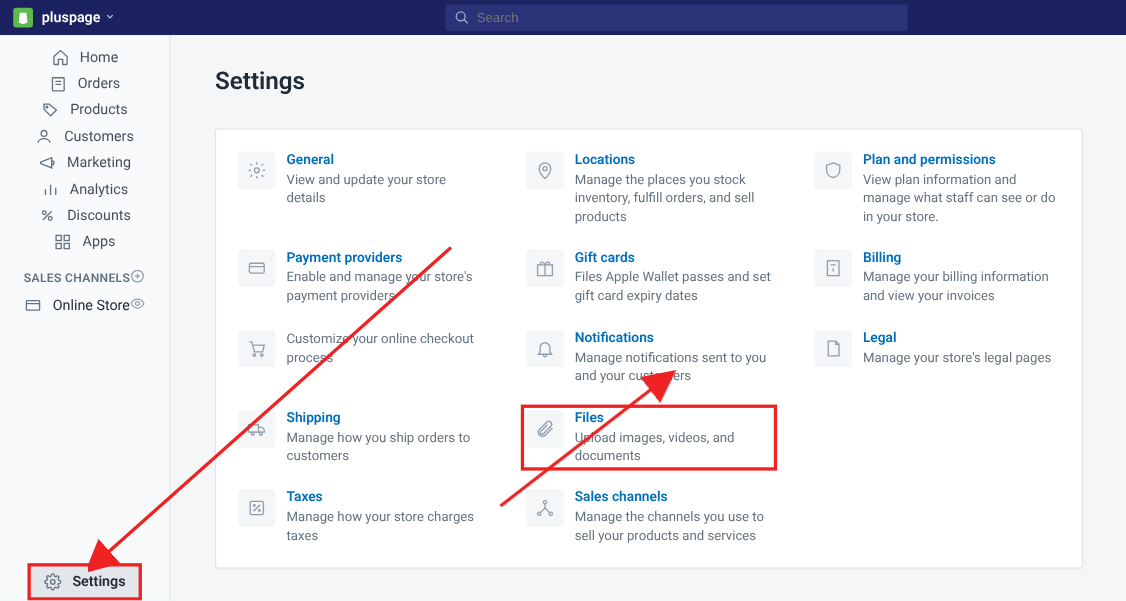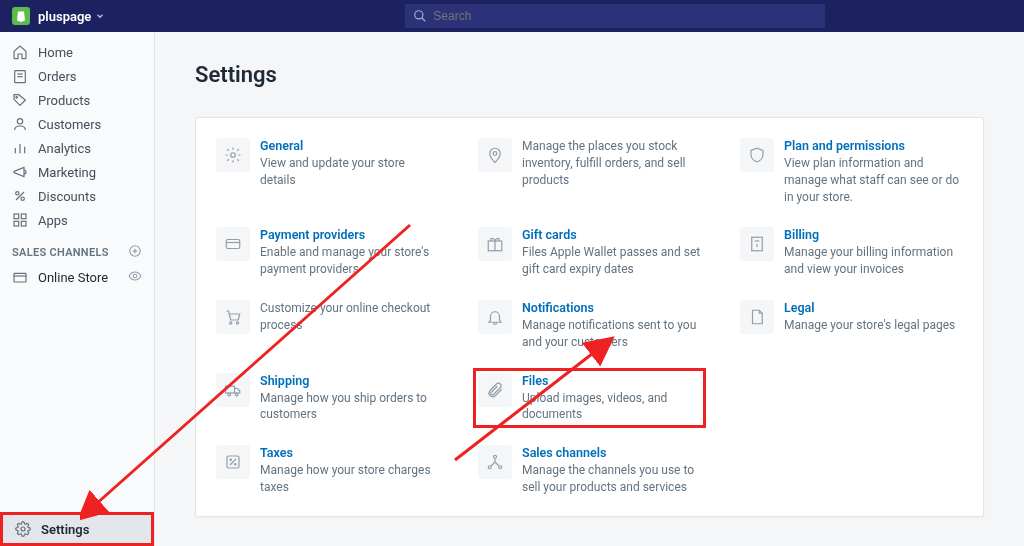--- a/index.html
+++ b/index.html
@@ -12,21 +12,21 @@
 .store-name { color: #fff; font-weight: 600; font-size: 13px; margin-right: 4px; }
 .chev { color: #b8c4e0; }
 .search-wrap { margin-left: 300px; width: 420px; height: 24px; background: #2b3277; border-radius: 0; display: flex; align-items: center; padding: 0 8px; }
 .search-wrap svg { width: 14px; height: 14px; fill: #a0afd8; margin-right: 6px; }
 .search-wrap input { background: none; border: none; color: #c0cbe8; font-size: 12px; outline: none; flex: 1; }
 
 
 .layout { display: flex; height: calc(100% - 32px); }
 
 
-.sidebar { width: 155px; background: #f9fafb; border-right: 1px solid #e1e3e5; display: flex; flex-direction: column; padding-top: 8px; }
+.sidebar { width: 155px; background: #f9fafb; border-right: 1px solid #e1e3e5; display: flex; flex-direction: column; padding-top: 8px; align-items: center; }
 .nav-item { display: flex; align-items: center; padding: 4px 12px; color: #454f5b; font-size: 13px; cursor: pointer; }
 .nav-item svg { width: 16px; height: 16px; margin-right: 10px; fill: none; stroke: #637381; stroke-width: 1.8; }
 .section-header { display: flex; align-items: center; justify-content: space-between; padding: 12px 12px 4px; font-size: 11px; font-weight: 600; color: #637381; letter-spacing: 0.3px; }
 .section-header svg { width: 14px; height: 14px; stroke: #919eab; fill: none; stroke-width: 2; }
 .online-store { display: flex; align-items: center; padding: 4px 12px; justify-content: space-between; }
 .online-store .left { display: flex; align-items: center; }
 .online-store svg { width: 16px; height: 16px; margin-right: 10px; stroke: #637381; fill: none; stroke-width: 1.8; }
 .eye svg { width: 14px; height: 14px; margin: 0; stroke: #919eab; }
 .spacer { flex: 1; }
 .settings-btn { display: flex; align-items: center; padding: 6px 12px; background: #e3e6ea; font-weight: 600; font-size: 13px; color: #212b36; border: 3px solid #e22; }
@@ -98,32 +98,32 @@
     </div>
     <div class="nav-item">
       <svg viewBox="0 0 24 24">
           <circle cx="12" cy="8" r="4"></circle>
           <path d="M4 21c0-4 4-6 8-6s8 2 8 6"></path>
         </svg>
       <span>Customers</span>
     </div>
     <div class="nav-item">
       <svg viewBox="0 0 24 24">
+          <path d="M3 11l15-6v14L3 13z"></path>
+          <path d="M18 9a3 3 0 010 6"></path>
+        </svg>
+      <span>Marketing</span>
+    </div>
+    <div class="nav-item">
+      <svg viewBox="0 0 24 24">
           <line x1="5" y1="20" x2="5" y2="12"></line>
           <line x1="12" y1="20" x2="12" y2="6"></line>
           <line x1="19" y1="20" x2="19" y2="10"></line>
         </svg>
       <span>Analytics</span>
-    </div>
-    <div class="nav-item">
-      <svg viewBox="0 0 24 24">
-          <path d="M3 11l15-6v14L3 13z"></path>
-          <path d="M18 9a3 3 0 010 6"></path>
-        </svg>
-      <span>Marketing</span>
     </div>
     <div class="nav-item">
       <svg viewBox="0 0 24 24">
           <line x1="18" y1="6" x2="6" y2="18"></line>
           <circle cx="8" cy="8" r="2.5"></circle>
           <circle cx="16" cy="16" r="2.5"></circle>
         </svg>
       <span>Discounts</span>
     </div>
     <div class="nav-item">
@@ -191,20 +191,21 @@
             </div>
         </div>
         <div class="tile">
           <div class="tile-icon">
               <svg viewBox="0 0 24 24">
                 <path d="M12 22s7-7 7-12a7 7 0 10-14 0c0 5 7 12 7 12z"></path>
                 <circle cx="12" cy="10" r="2.5"></circle>
               </svg>
             </div>
           <div class="tile-body">
+              <div class="tile-title">Locations</div>
               <div class="tile-desc">Manage the places you stock inventory, fulfill orders, and sell products</div>
             </div>
         </div>
         <div class="tile">
           <div class="tile-icon">
               <svg viewBox="0 0 24 24">
                 <path d="M12 3l8 3v5c0 5-3.5 9-8 10-4.5-1-8-5-8-10V6z"></path>
               </svg>
             </div>
           <div class="tile-body">

